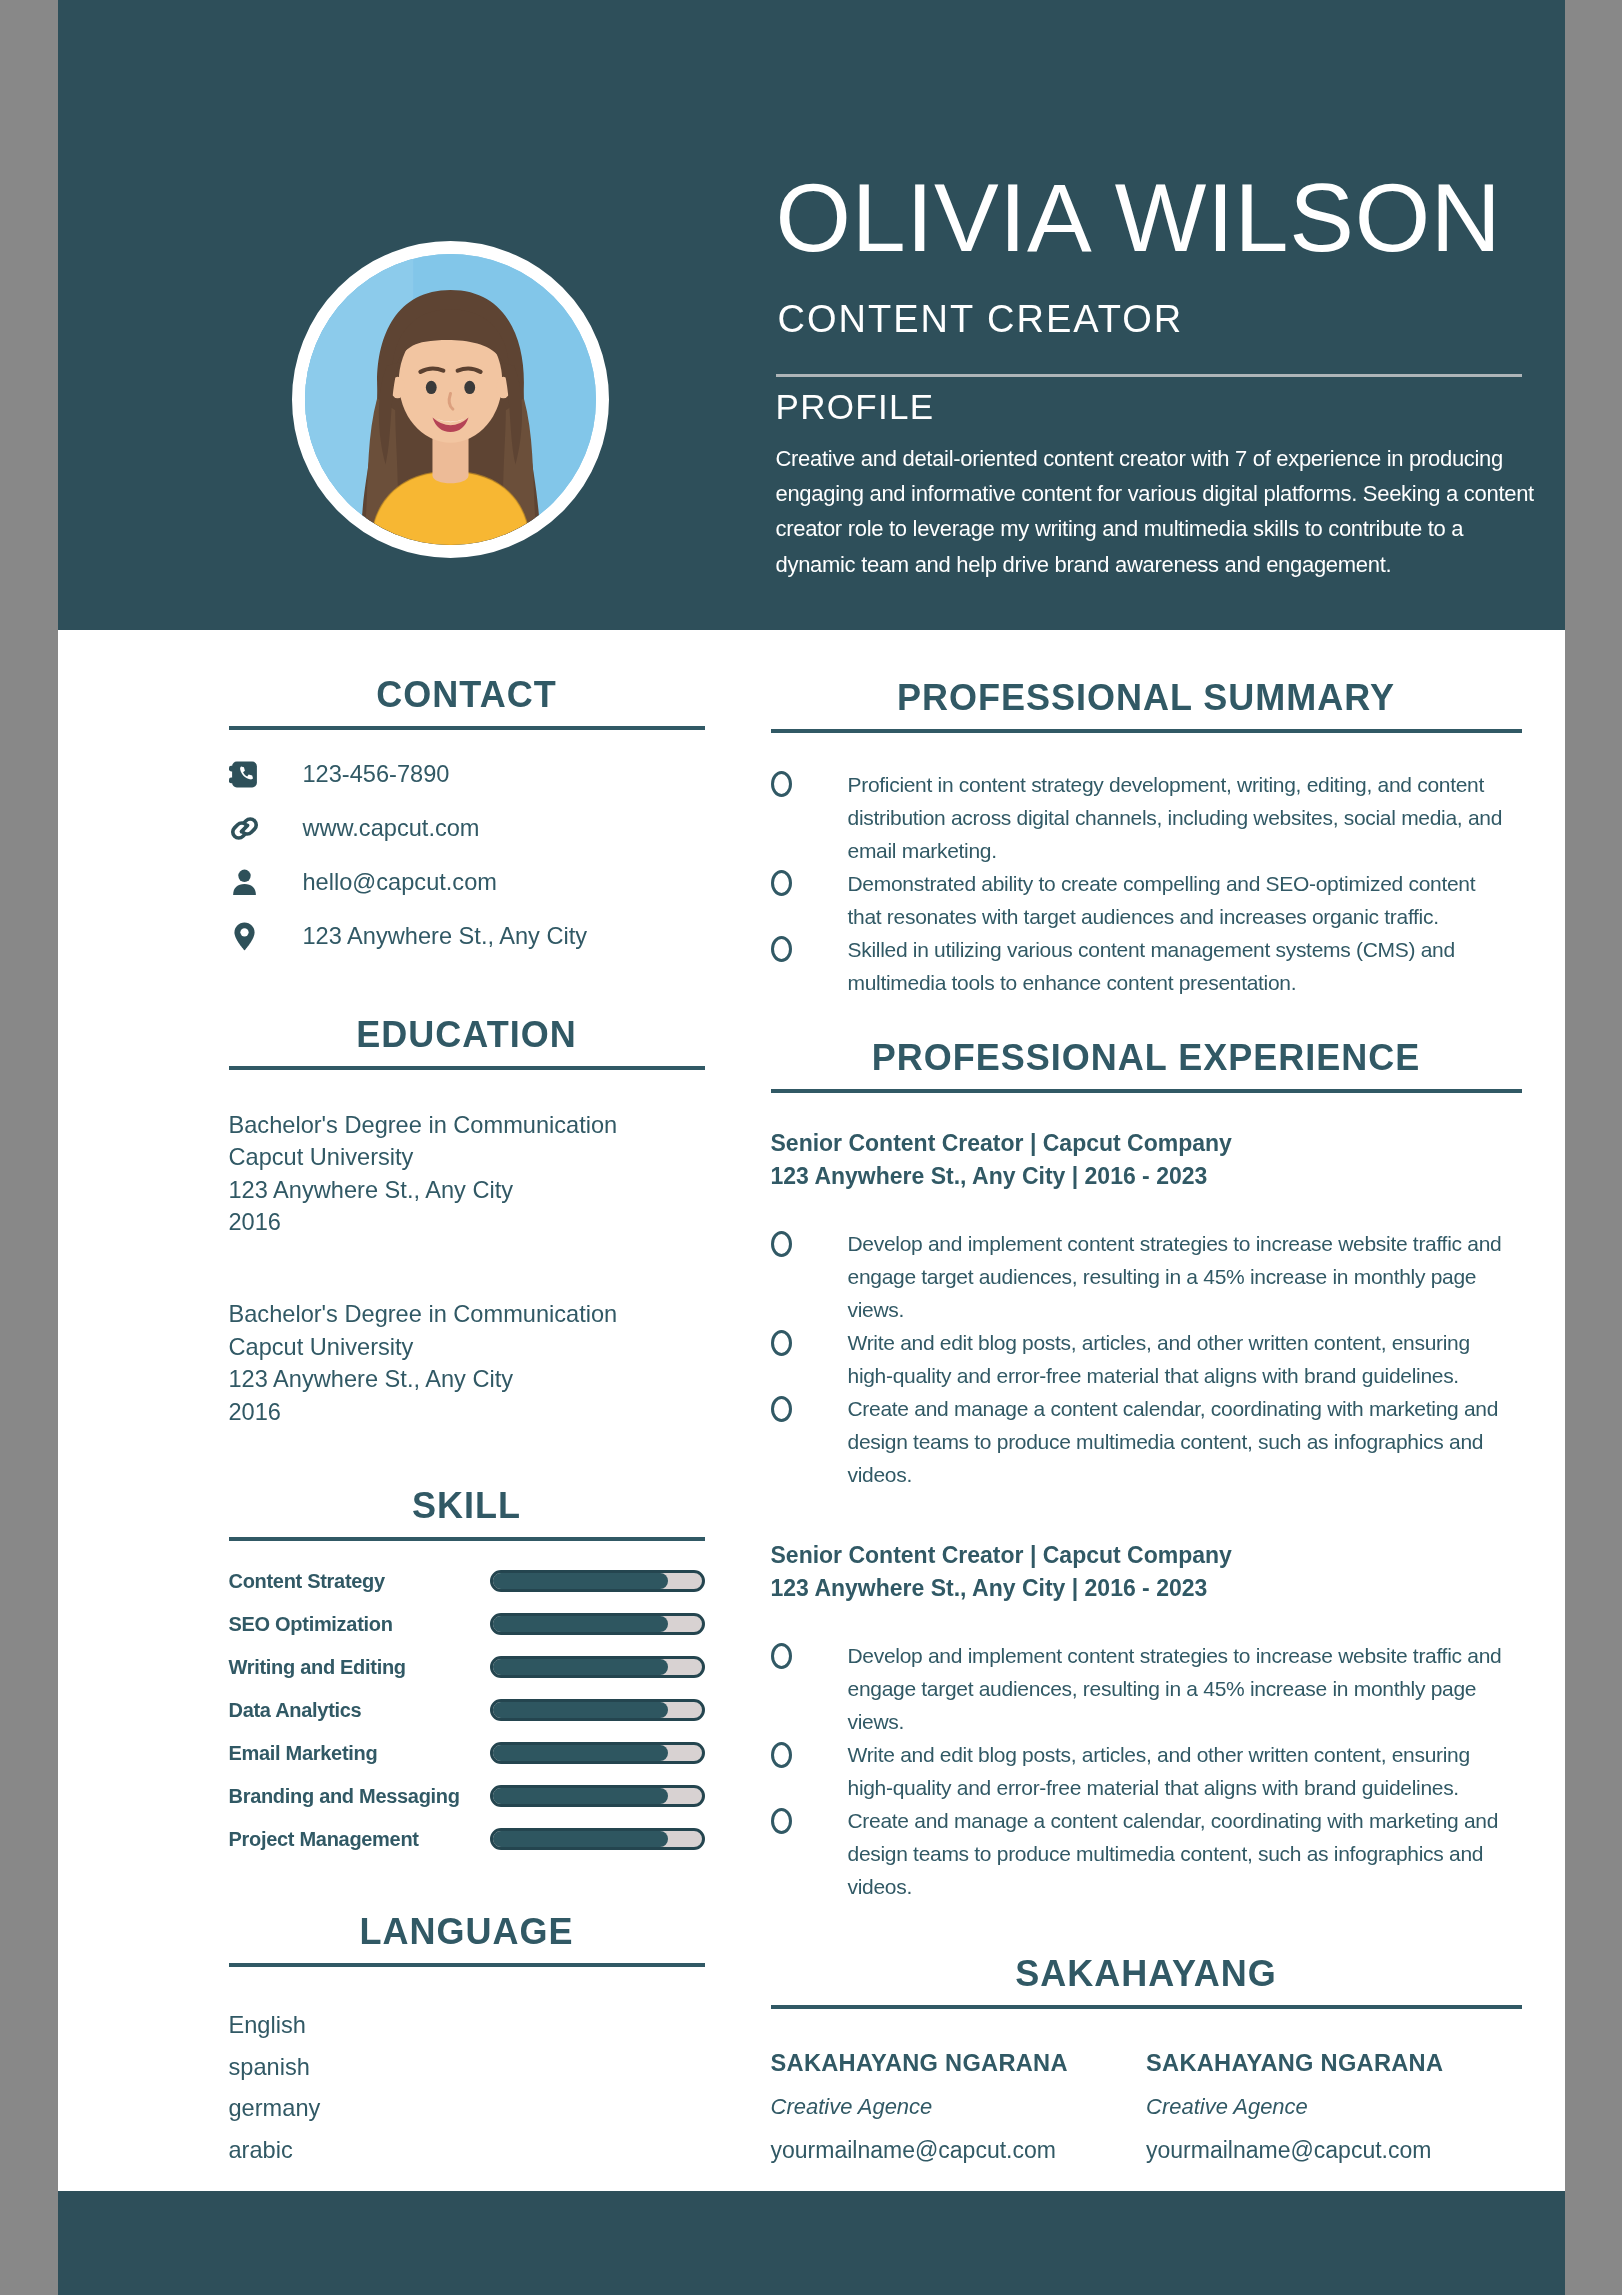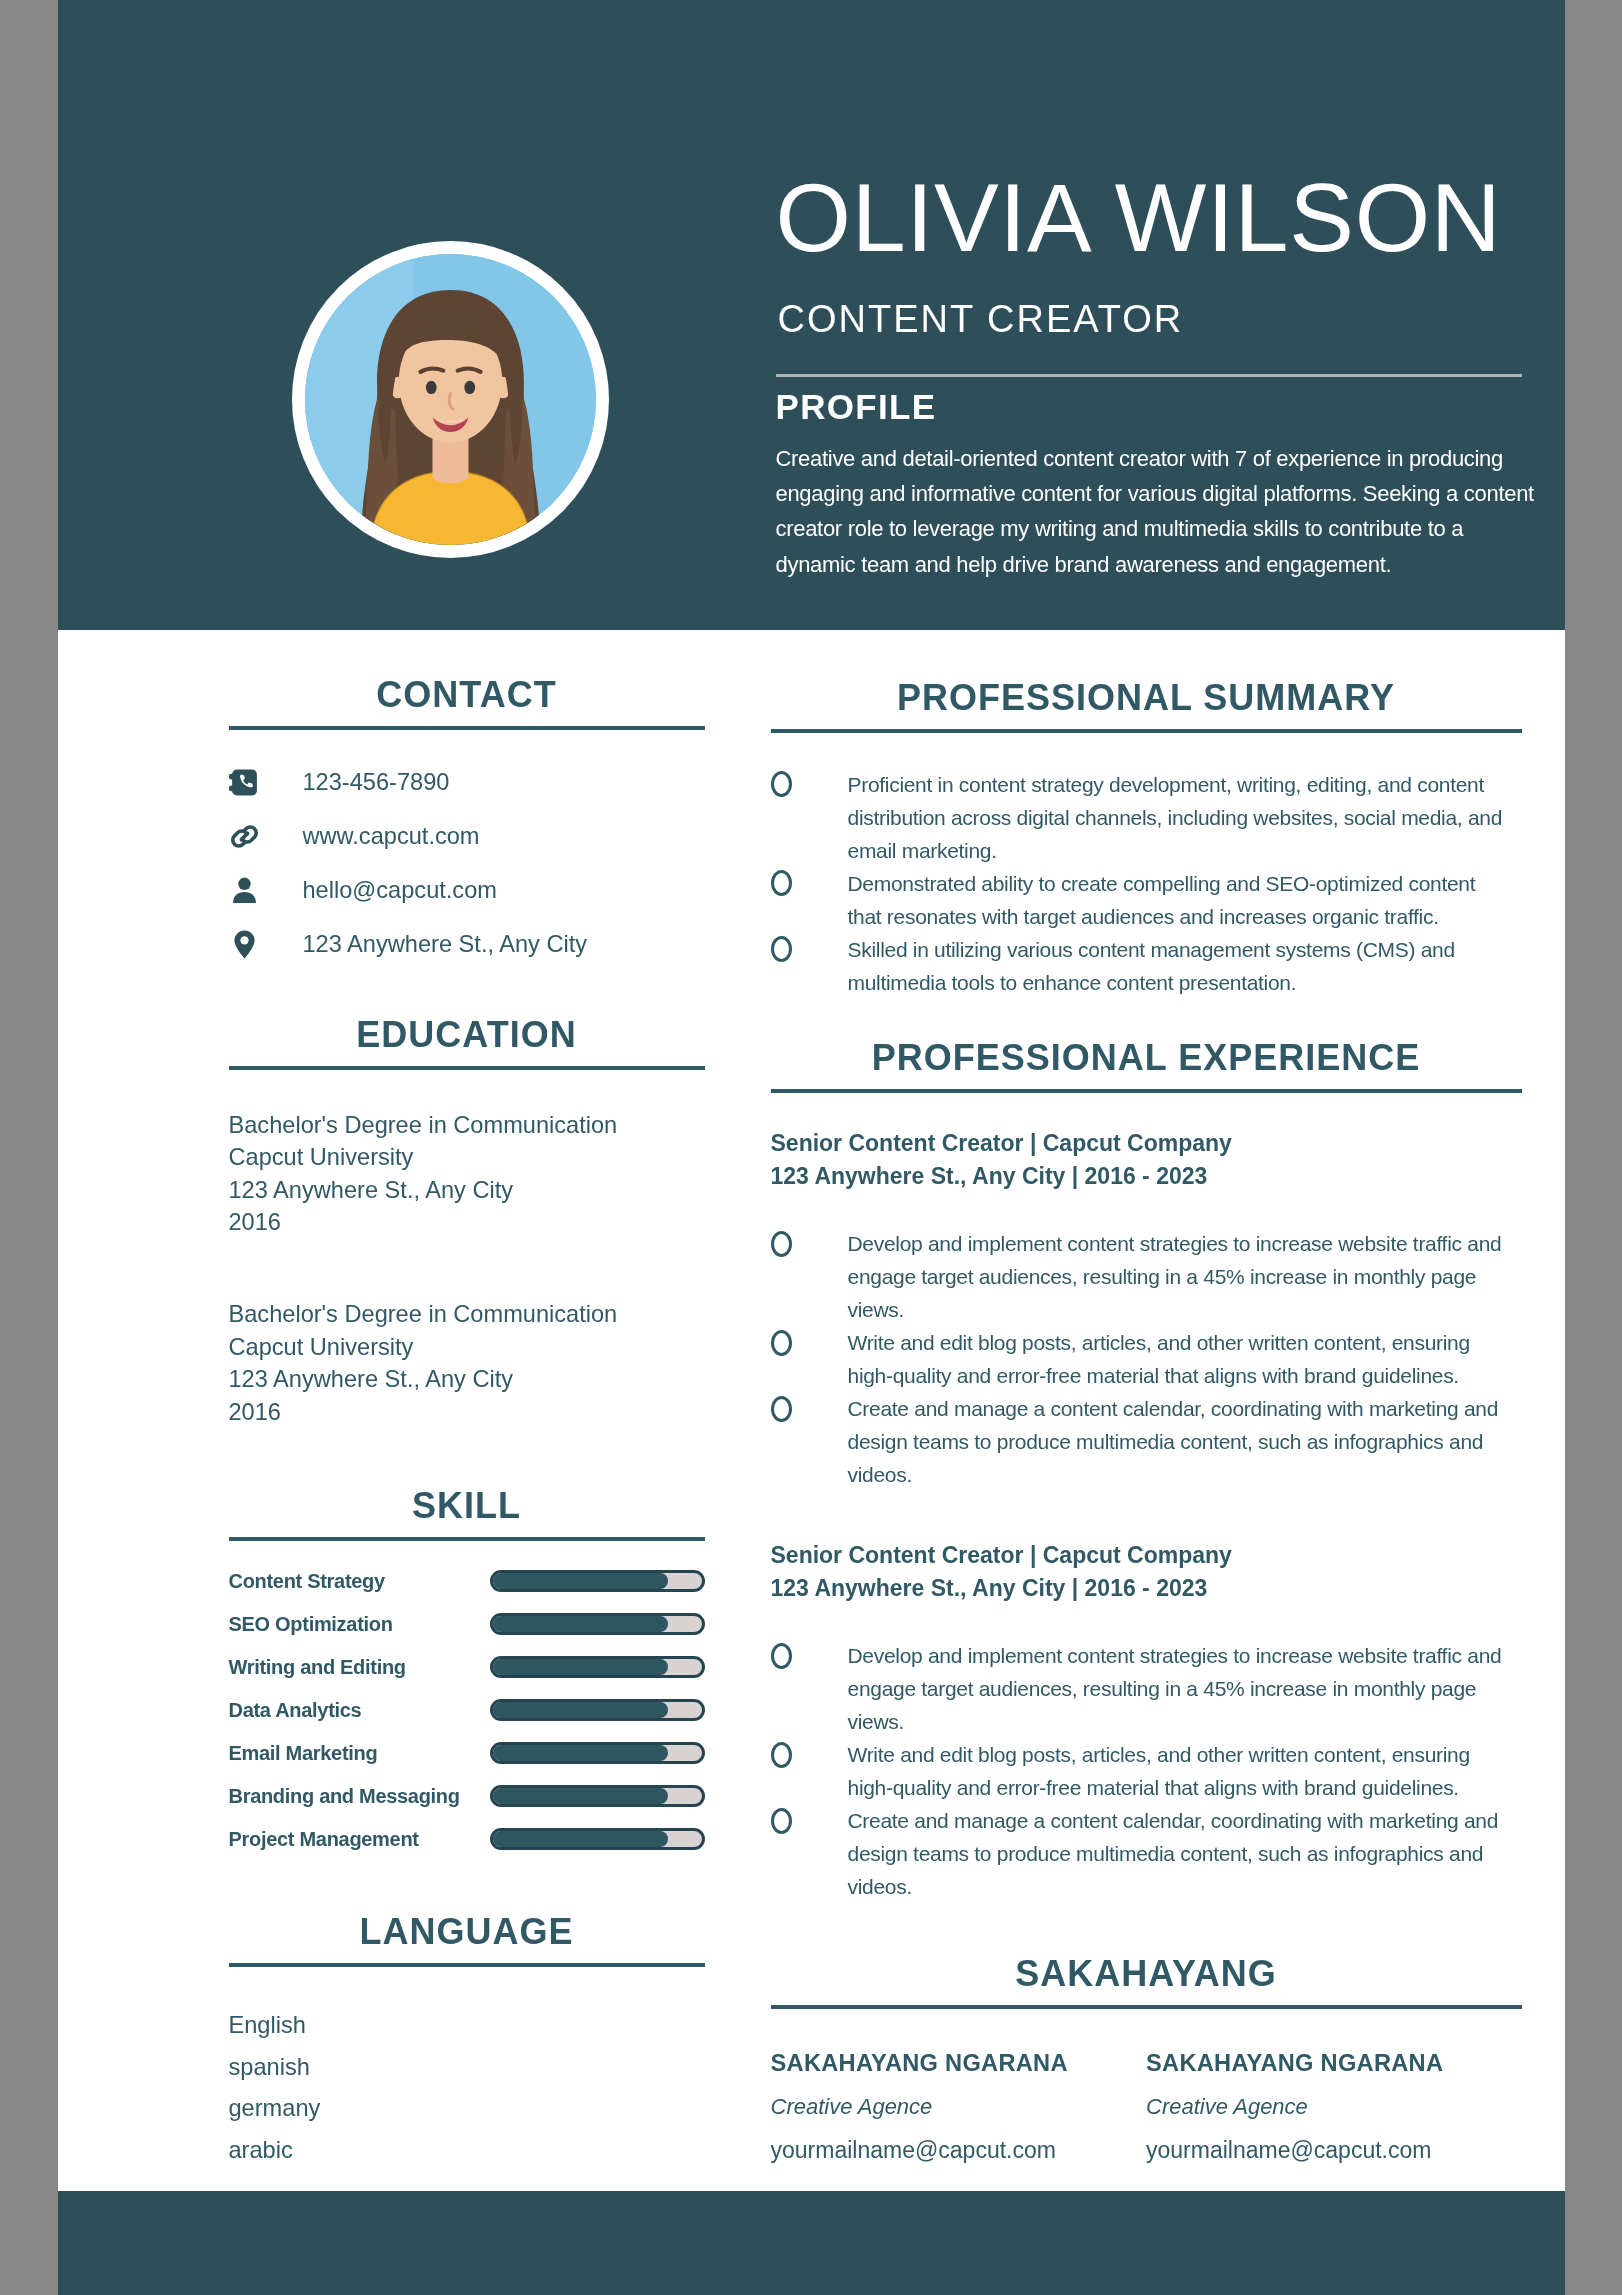--- a/index.html
+++ b/index.html
@@ -14,35 +14,35 @@
   body{font-family:"Liberation Sans","DejaVu Sans",sans-serif;background:#888;}
   .page{position:relative;width:1507px;height:2295px;background:#ffffff;overflow:hidden;margin:0 auto;}
 
   
   .header{position:absolute;left:0;top:0;width:1623px;height:630px;background:var(--teal-bg);}
   .photo{position:absolute;left:234px;top:241px;width:317px;height:317px;border:13px solid #ffffff;border-radius:50%;background:#82C6E9;overflow:hidden;}
   .photo svg{display:block;width:100%;height:100%;}
   .name{position:absolute;left:718px;top:167px;font-size:97px;font-weight:400;color:#ffffff;letter-spacing:0.7px;white-space:nowrap;line-height:1.05;}
   .role{position:absolute;left:720px;top:298px;font-size:38px;font-weight:400;color:#ffffff;letter-spacing:2px;white-space:nowrap;}
   .gray-rule{position:absolute;left:718px;top:374px;width:746px;height:3.3px;background:var(--gray-line);}
-  .profile-h{position:absolute;left:718px;top:387px;font-size:35px;font-weight:700;color:#ffffff;letter-spacing:1.3px;}
+  .profile-h{position:absolute;left:718px;top:387px;font-size:35px;font-weight:400;color:#ffffff;letter-spacing:1.3px;}
   .profile-text{position:absolute;left:718px;top:441px;width:759px;font-size:22px;line-height:1.6;color:#ffffff;letter-spacing:-0.3px;}
 
   
   .footer{position:absolute;left:0;top:2191px;width:1623px;height:105px;background:var(--teal-bg);}
 
   
   .sec{position:absolute;}
   .sec h2{margin:0;font-size:36px;font-weight:700;color:var(--teal-text);letter-spacing:1px;line-height:1.15;white-space:nowrap;text-align:center;}
   .sec .rule{height:3.9px;background:var(--teal-text);margin-top:10.5px;}
   .left-sec{left:171px;width:476px;}
   .right-sec{left:713px;width:751px;}
 
   
-  .contact-list{margin-top:34px;}
+  .contact-list{margin-top:26px;}
   .contact-row{display:flex;align-items:center;height:37px;margin-bottom:17px;}
   .contact-row .cicon{width:31px;height:31px;flex:0 0 31px;}
   .contact-row .cicon svg{display:block;width:31px;height:31px;}
   .contact-row .cval{margin-left:43px;font-size:23.6px;color:var(--teal-text);white-space:nowrap;}
 
   
   .edu-list{margin-top:39px;}
   .edu-entry{margin-bottom:59px;font-size:23.6px;line-height:1.38;color:var(--teal-text);}
   .edu-entry div{white-space:nowrap;}
 

